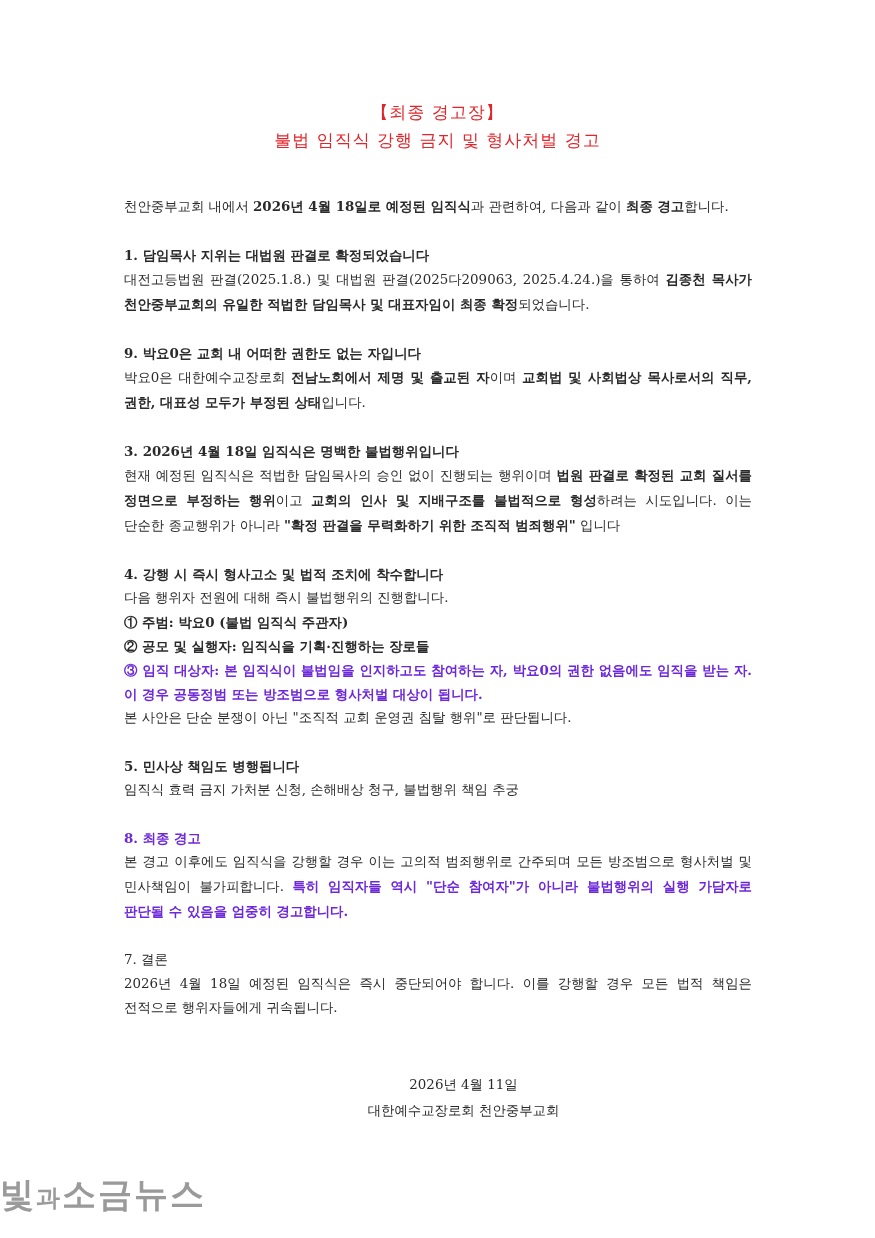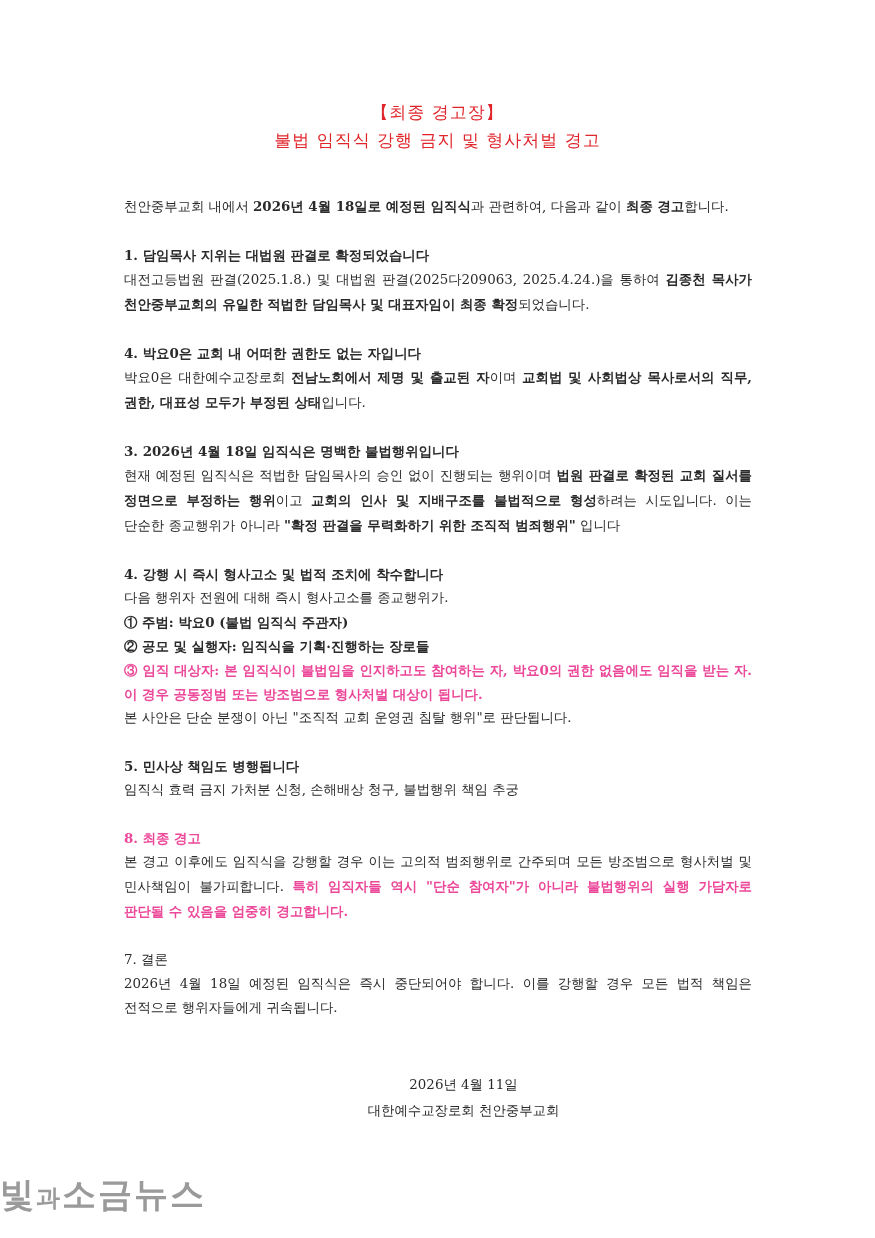--- a/index.html
+++ b/index.html
@@ -40,21 +40,21 @@
       width: 628px;
       font-size: 13.4px;
       line-height: 24px;
       text-align: justify;
       word-break: keep-all;
     }
     .para { margin: 0; }
     .gap { height: 24px; }
     .heading { font-weight: bold; }
     .b { font-weight: bold; }
-    .red-b { color: #ec4899; font-weight: bold; }
+    .red-b { color: #6d28d9; font-weight: bold; }
     .footer-block {
       position: absolute;
       left: 0;
       top: 1072px;
       width: 875px;
       text-align: center;
       font-size: 13.4px;
       line-height: 26px;
       padding-left: 26px;
     }
@@ -84,30 +84,30 @@
 
   <div class="body-block">
 
     <p class="para"><span>천안중부교회 내에서 </span><span class="b">2026년 4월 18일로 예정된 임직식</span><span>과 관련하여, 다음과 같이 </span><span class="b">최종 경고</span><span>합니다.</span></p>
     <div class="gap"></div>
 
     <p class="para heading">1. 담임목사 지위는 대법원 판결로 확정되었습니다</p>
     <p class="para"><span>대전고등법원 판결(2025.1.8.) 및 대법원 판결(2025다209063, 2025.4.24.)을 통하여 </span><span class="b">김종천 목사가 천안중부교회의 유일한 적법한 담임목사 및 대표자임이 최종 확정</span><span>되었습니다.</span></p>
     <div class="gap"></div>
 
-    <p class="para heading">4. 박요0은 교회 내 어떠한 권한도 없는 자입니다</p>
+    <p class="para heading">9. 박요0은 교회 내 어떠한 권한도 없는 자입니다</p>
     <p class="para"><span>박요0은 대한예수교장로회 </span><span class="b">전남노회에서 제명 및 출교된 자</span><span>이며 </span><span class="b">교회법 및 사회법상 목사로서의 직무, 권한, 대표성 모두가 부정된 상태</span><span>입니다.</span></p>
     <div class="gap"></div>
 
     <p class="para heading">3. 2026년 4월 18일 임직식은 명백한 불법행위입니다</p>
     <p class="para"><span>현재 예정된 임직식은 적법한 담임목사의 승인 없이 진행되는 행위이며 </span><span class="b">법원 판결로 확정된 교회 질서를 정면으로 부정하는 행위</span><span>이고 </span><span class="b">교회의 인사 및 지배구조를 불법적으로 형성</span><span>하려는 시도입니다. 이는 단순한 종교행위가 아니라 </span><span class="b">"확정 판결을 무력화하기 위한 조직적 범죄행위"</span><span> 입니다</span></p>
     <div class="gap"></div>
 
     <p class="para heading">4. 강행 시 즉시 형사고소 및 법적 조치에 착수합니다</p>
-    <p class="para">다음 행위자 전원에 대해 즉시 형사고소를 종교행위가.</p>
+    <p class="para">다음 행위자 전원에 대해 즉시 불법행위의 진행합니다.</p>
     <p class="para b">① 주범: 박요0 (불법 임직식 주관자)</p>
     <p class="para b">② 공모 및 실행자: 임직식을 기획·진행하는 장로들</p>
     <p class="para red-b">③ 임직 대상자: 본 임직식이 불법임을 인지하고도 참여하는 자, 박요0의 권한 없음에도 임직을 받는 자. 이 경우 공동정범 또는 방조범으로 형사처벌 대상이 됩니다.</p>
     <p class="para">본 사안은 단순 분쟁이 아닌 "조직적 교회 운영권 침탈 행위"로 판단됩니다.</p>
     <div class="gap"></div>
 
     <p class="para heading">5. 민사상 책임도 병행됩니다</p>
     <p class="para">임직식 효력 금지 가처분 신청, 손해배상 청구, 불법행위 책임 추궁</p>
     <div class="gap"></div>
 

